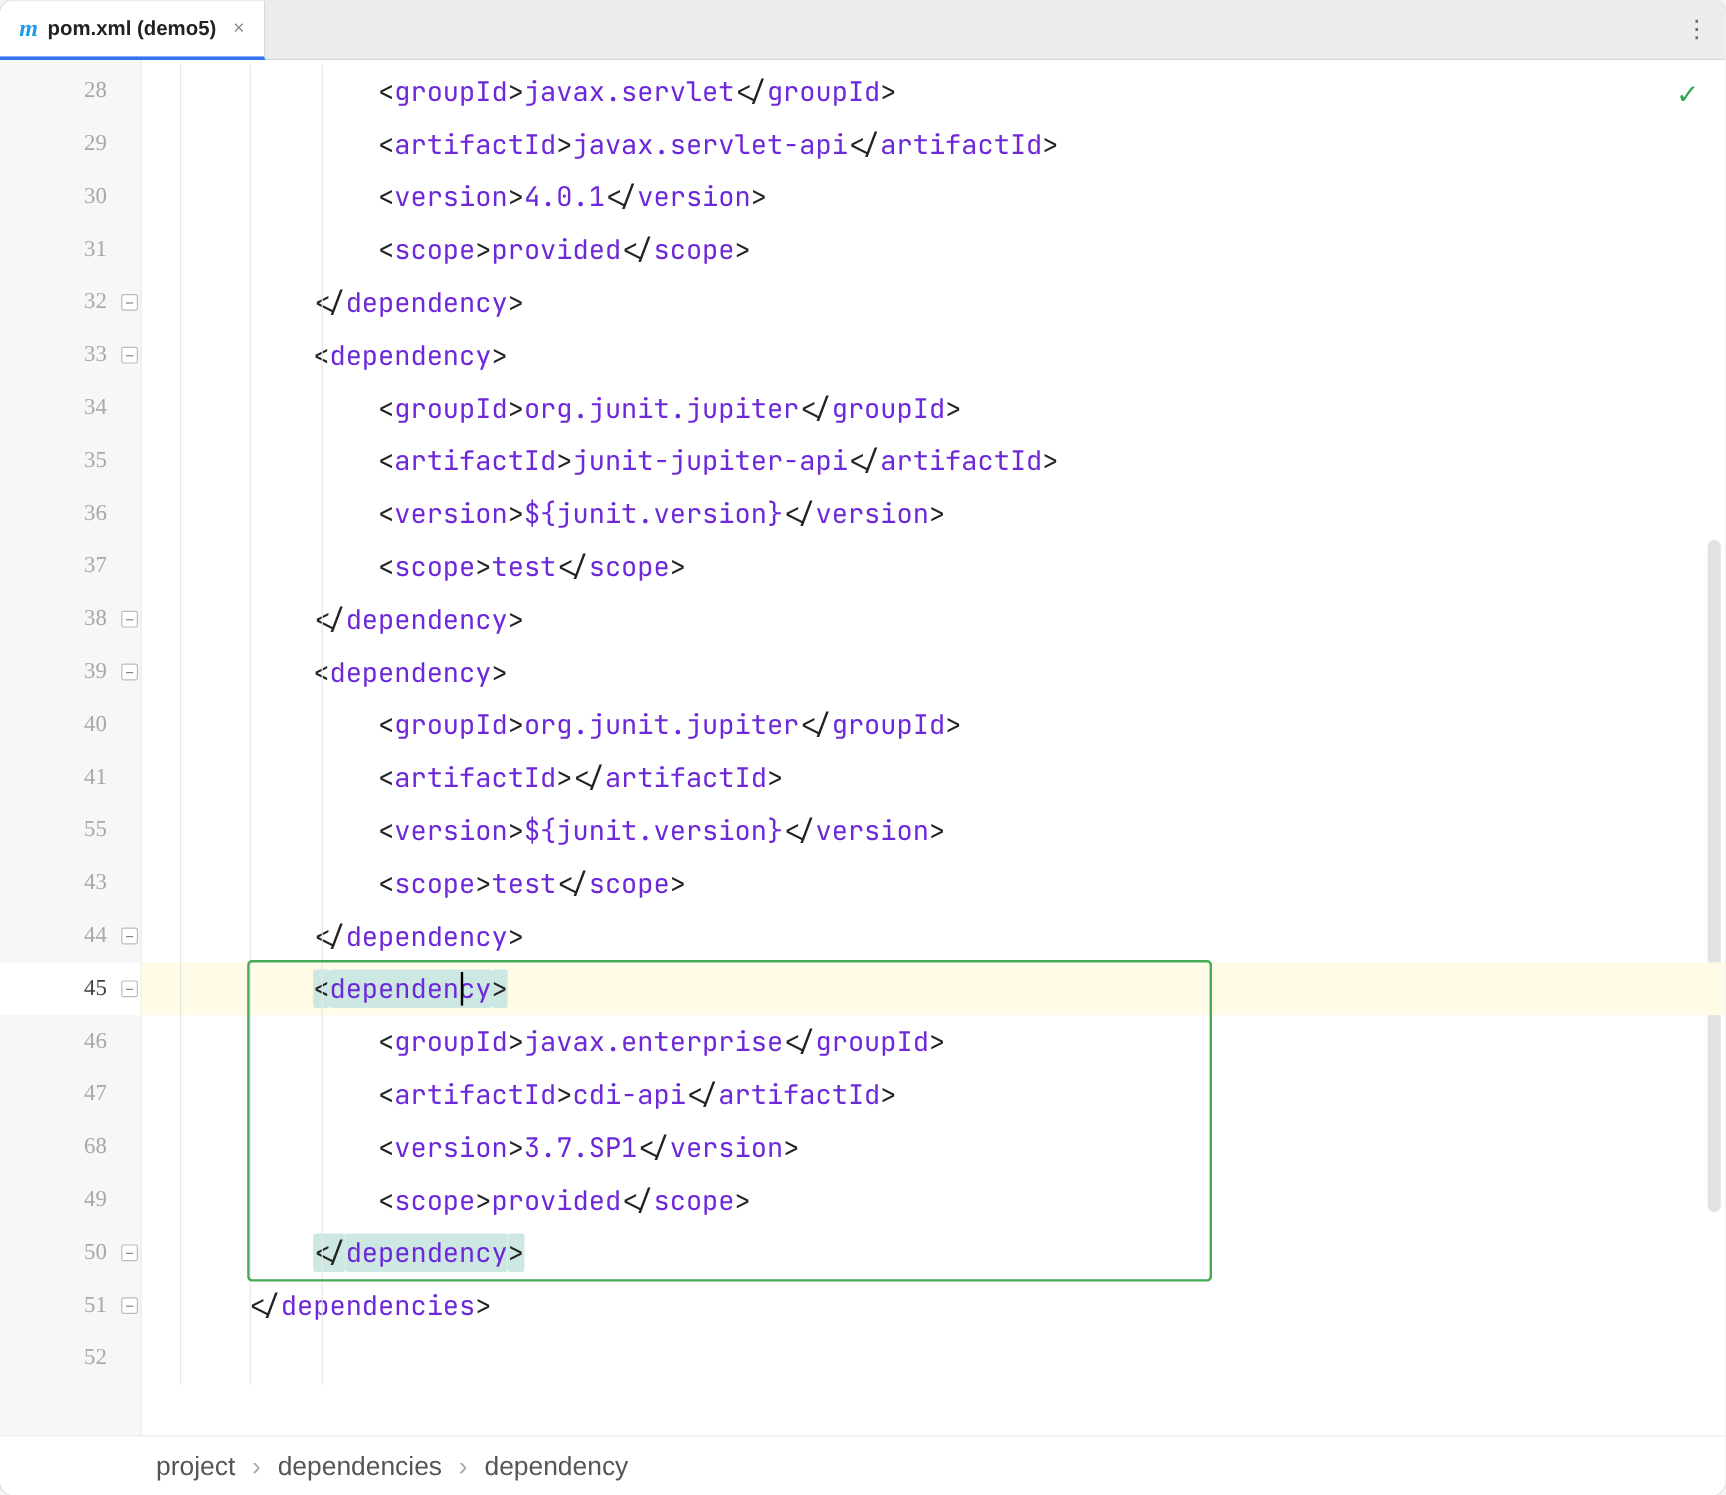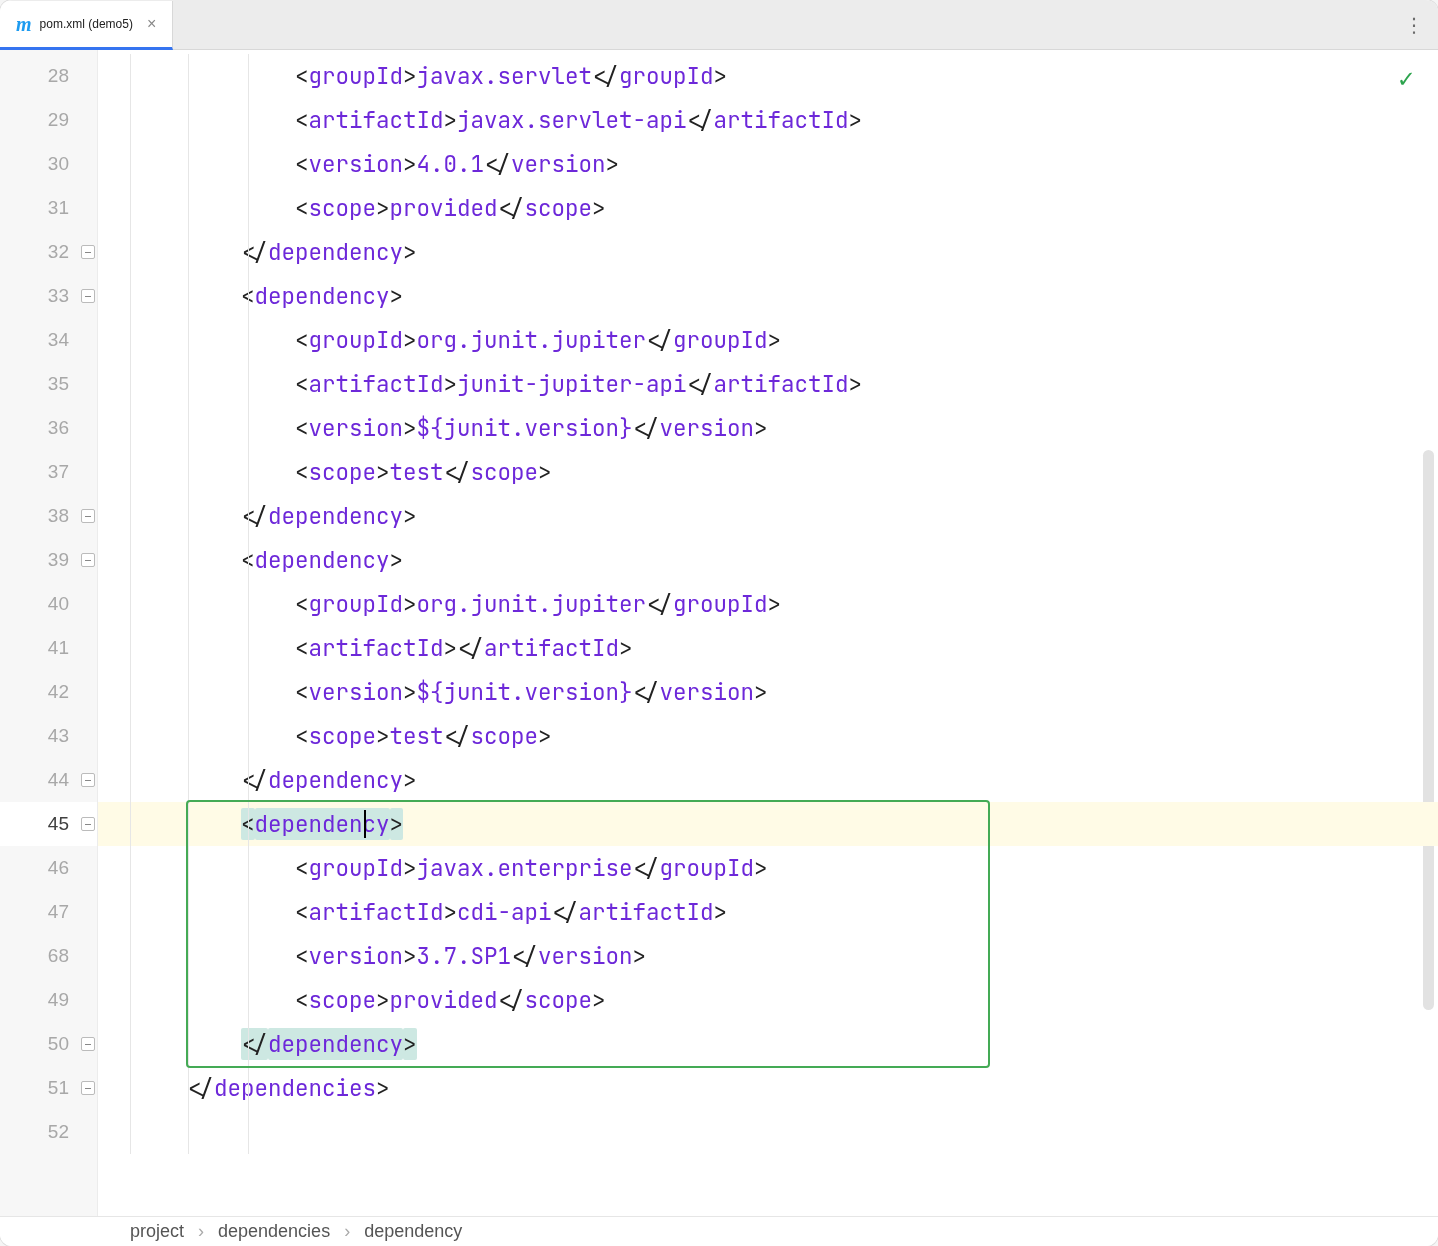--- a/index.html
+++ b/index.html
@@ -8,43 +8,43 @@
   .titlebar { height: 46px; display: flex; align-items: center; padding: 0 18px; background: #f2f2f2; border-bottom: 1px solid #e4e4e4; position: relative; }
   .traffic { display: flex; gap: 10px; }
   .tl { width: 15px; height: 15px; border-radius: 50%; }
   .tl.red { background: #ff5f57; }
   .tl.yellow { background: #febc2e; }
   .tl.green { background: #28c840; }
   .title { position: absolute; left: 0; right: 0; text-align: center; font-size: 17px; color: #333; font-weight: 600; pointer-events: none;}
   .tabbar { height: 50px; background: #ececec; display: flex; align-items: stretch; border-bottom: 1px solid #d8d8d8; position: relative;}
   .tab { display: flex; align-items: center; gap: 8px; padding: 0 16px; background: #fff; border-right: 1px solid #d8d8d8; border-bottom: 3px solid #3574f0; position: relative; top: 1px;}
   .tab .m-icon { color:#1d9bf0; font-weight: 700; font-style: italic; font-size: 20px; font-family: Georgia, serif;}
-  .tab .label { font-size: 12px; color: #222; }
+  .tab .label { font-size: 17px; color: #222; font-weight: bold; }
   .tab .close { color: #888; font-size: 16px; margin-left: 6px;}
   .more { position: absolute; right: 14px; top: 0; bottom: 0; display: flex; align-items: center; color: #6b6b6b; font-size: 20px;}
   .editor-wrap { flex: 1; display: flex; overflow: hidden; position: relative; background: #fff;}
-  .gutter { width: 98px; background: #f7f7f7; border-right: 1px solid #ececec; font-family: Liberation Sans, sans-serif; font-size: 19px; color: #a8a8a8; padding-top: 4px; position: relative;}
+  .gutter { width: 118px; background: #f7f7f7; border-right: 1px solid #ececec; font-family: Liberation Serif, serif; font-size: 19px; color: #a8a8a8; padding-top: 4px; position: relative;}
   .gline { height: 44px; display: flex; align-items: center; justify-content: flex-end; padding-right: 28px; position: relative;}
   .gline.current-gutter { color: #404040; background: #fff;}
   .fold-marker { position: absolute; right: 2px; width: 14px; height: 14px; border: 1px solid #bbb; background: #fff; border-radius: 2px; }
   .fold-marker::after { content:""; position:absolute; left:3px; right:3px; top:50%; height:1px; background:#888;}
   .code { flex: 1; font-family: "JetBrains Mono", Menlo, Consolas, monospace; font-size: 22.5px; padding-top: 4px; position: relative; overflow: hidden;}
   .code-inner { position: relative; }
   .cline { height: 44px; display: flex; align-items: center; white-space: pre; padding-left: 8px; position: relative;}
   .cline.current { background: #fffbe6; }
   .cline.cursor::after { content:""; position:absolute; width:2px; height:28px; background:#000; left: 266px; }
   .indent-guide { position: absolute; top: 0; width: 1px; background: #e6e6e6; }
   .angle { color: #222; }
   .tag { color: #6d28d9; }
   .txt { color: #6d28d9; }
   .hl-bg { background: #cde8e2; border-radius: 2px; padding: 1px 0;}
   .highlight-box { position: absolute; border: 2px solid #44aa55; border-radius: 4px; pointer-events: none; left: 88px; width: 804px; top: 760px; height: 272px; z-index: 5;}
   .check { position: absolute; right: 24px; top: 10px; color: #2da44e; font-size: 26px; font-weight: bold;}
   .scrollbar-track { position:absolute; right: 4px; top: 400px; width: 11px; height: 560px; background: #e2e2e2; border-radius: 6px;}
-  .breadcrumb { height: 30px; border-top: 1px solid #e6e6e6; display: flex; align-items: center; padding-left: 130px; gap: 14px; font-size: 18px; color: #555; background: #fff;}
+  .breadcrumb { height: 50px; border-top: 1px solid #e6e6e6; display: flex; align-items: center; padding-left: 130px; gap: 14px; font-size: 22px; color: #555; background: #fff;}
   .crumb-sep { color: #aaa; }
 </style>
 </head>
 <body>
 
 <div class="window">
 
 
   <div class="tabbar">
     <div class="tab">
@@ -64,21 +64,21 @@
         <div class="gline">32<div class="fold-marker"></div></div>
         <div class="gline">33<div class="fold-marker"></div></div>
         <div class="gline">34</div>
         <div class="gline">35</div>
         <div class="gline">36</div>
         <div class="gline">37</div>
         <div class="gline">38<div class="fold-marker"></div></div>
         <div class="gline">39<div class="fold-marker"></div></div>
         <div class="gline">40</div>
         <div class="gline">41</div>
-        <div class="gline">42</div>
+        <div class="gline">55</div>
         <div class="gline">43</div>
         <div class="gline">44<div class="fold-marker"></div></div>
         <div class="gline current-gutter">45<div class="fold-marker"></div></div>
         <div class="gline">46</div>
         <div class="gline">47</div>
         <div class="gline">68</div>
         <div class="gline">49</div>
         <div class="gline">50<div class="fold-marker"></div></div>
         <div class="gline">51<div class="fold-marker"></div></div>
         <div class="gline">52</div>

